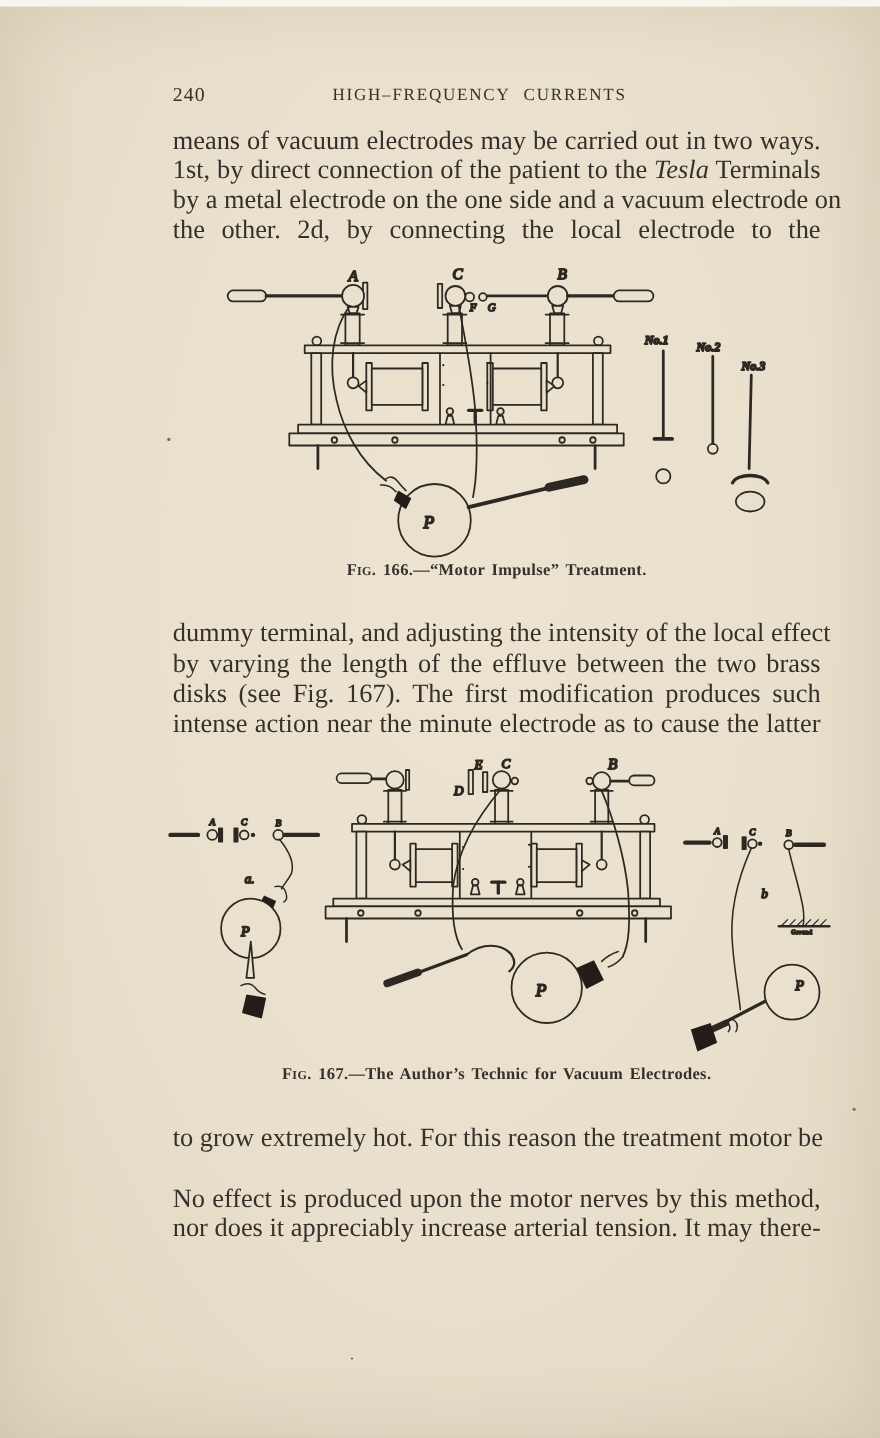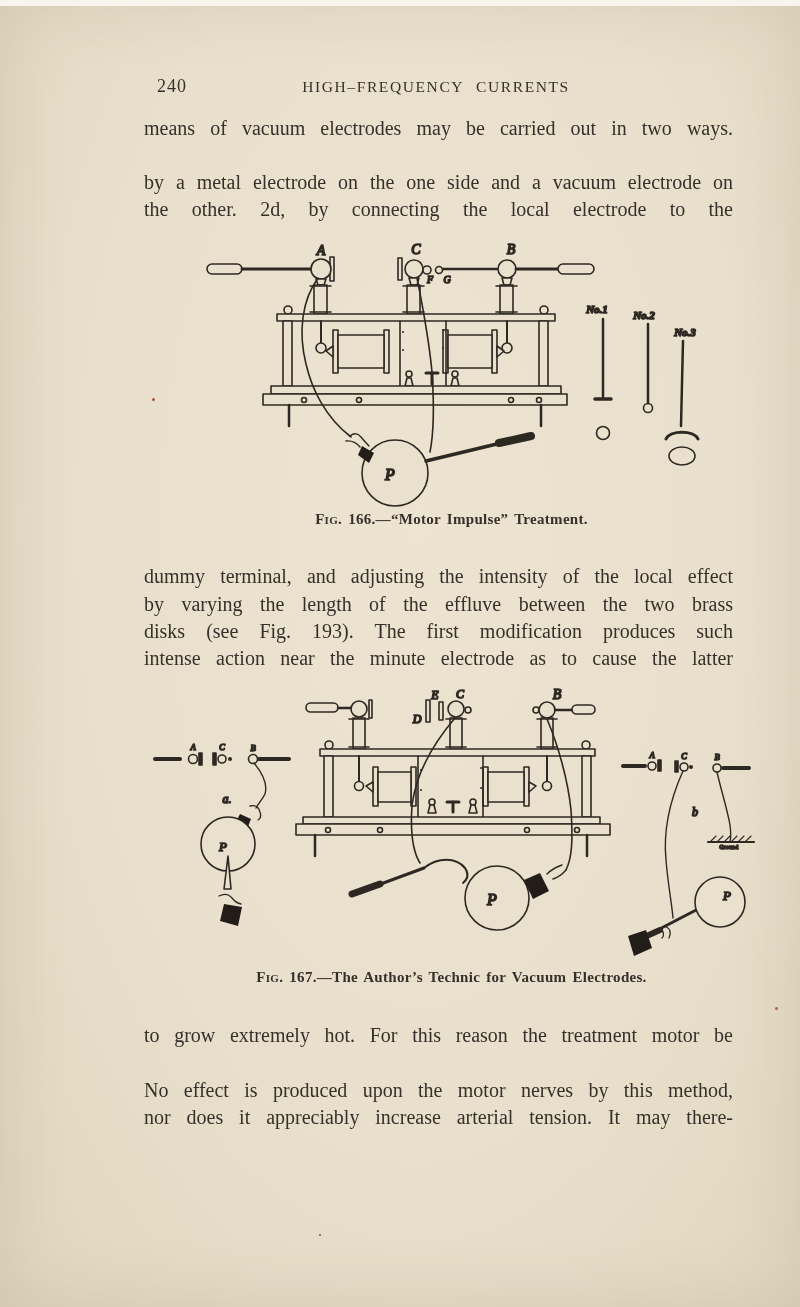--- a/index.html
+++ b/index.html
@@ -7,22 +7,22 @@
     position:relative;width:800px;height:1307px;overflow:hidden;
     background:radial-gradient(ellipse at 52% 40%, #ece4d1 0%, #e8e0cc 55%, #e0d6bf 100%);
     font-family:"Liberation Serif","DejaVu Serif",serif;color:#37302a;
     box-shadow:inset 0 0 70px rgba(110,92,62,.14);
   }
   .top-edge{position:absolute;left:0;top:0;width:800px;height:6px;background:#f7f5ee;}
   .header{position:absolute;left:0;top:76px;width:800px;height:24px;}
   .pagenum{position:absolute;left:157px;top:0;font-size:18px;letter-spacing:1px;}
   .runtitle{position:absolute;left:0;top:2px;width:800px;text-align:center;
     font-size:15.5px;letter-spacing:1.6px;word-spacing:7px;padding-left:36px;}
-  .line{position:absolute;left:144px;width:589px;height:28px;line-height:28px;
-    font-size:20px;text-align:justify;text-align-last:justify;white-space:nowrap;}
+  .line{position:absolute;left:157px;width:589px;height:28px;line-height:28px;
+    font-size:24px;text-align:justify;text-align-last:justify;white-space:nowrap;}
   .caption{position:absolute;left:107px;width:689px;text-align:center;
     font-size:15px;letter-spacing:.3px;word-spacing:2px;font-weight:bold;}
   .figlabel{font-variant:small-caps;}
   svg{position:absolute;left:0;overflow:visible;}
   svg text{font-family:"Liberation Serif","DejaVu Serif",serif;font-style:italic;fill:#2c2620;}
   .flabel{font-size:14px;}
   .flabel-sm{font-size:10px;}
   .flabel-no{font-size:11px;font-weight:bold;font-style:italic;}
   .flabel-p{font-size:16px;}
   .flabel-tiny{font-size:8.5px;}
@@ -34,20 +34,21 @@
 
 <div class="page">
   <div class="top-edge"></div>
 
   <div class="header">
     <span class="pagenum">240</span>
     <span class="runtitle">HIGH–FREQUENCY CURRENTS</span>
   </div>
 
   <div class="line" style="top:114px">means of vacuum electrodes may be carried out in two ways.</div>
+  <div class="line" style="top:141px"><span>1st, by direct connection of the patient to the </span><i>Tesla</i><span> Terminals</span></div>
   <div class="line" style="top:168px">by a metal electrode on the one side and a vacuum electrode on</div>
   <div class="line" style="top:195px">the other.  2d, by connecting the local electrode to the</div>
 
   <svg style="top:240px" width="800" height="270" viewBox="0 0 800 270" stroke="#2e2822" fill="none" stroke-width="1.6" stroke-linecap="round" stroke-linejoin="round">
 
     <rect x="207" y="24" width="35" height="10" rx="5" fill="#e9e1cd"></rect>
     <line x1="242" y1="29" x2="310" y2="29" stroke-width="3"></line>
 
     <rect x="330" y="17" width="4" height="24" fill="#e9e1cd"></rect>
     <circle cx="321" cy="29" r="10" fill="#e9e1cd"></circle>
@@ -147,21 +148,21 @@
     <text class="flabel-no" x="597" y="73" text-anchor="middle">No.1</text>
     <text class="flabel-no" x="644" y="79" text-anchor="middle">No.2</text>
     <text class="flabel-no" x="685" y="96" text-anchor="middle">No.3</text>
     <text class="flabel-p" x="390" y="240" text-anchor="middle">P</text>
   </svg>
 
   <div class="caption" style="top:511px"><span class="figlabel">Fig. 166.</span><span>—</span><span>“Motor Impulse” Treatment.</span></div>
 
   <div class="line" style="top:562px">dummy terminal, and adjusting the intensity of the local effect</div>
   <div class="line" style="top:590px">by varying the length of the effluve between the two brass</div>
-  <div class="line" style="top:617px">disks (see Fig. 193).  The first modification produces such</div>
+  <div class="line" style="top:617px">disks (see Fig. 167).  The first modification produces such</div>
   <div class="line" style="top:644px">intense action near the minute electrode as to cause the latter</div>
 
   <svg style="top:690px" width="800" height="285" viewBox="0 0 800 285" stroke="#2e2822" fill="none" stroke-width="1.6" stroke-linecap="round" stroke-linejoin="round">
 
     <rect x="306" y="13" width="32" height="9" rx="4.5" fill="#e9e1cd"></rect>
     <line x1="338" y1="18" x2="352" y2="18" stroke-width="2.5"></line>
     <circle cx="359" cy="19" r="8" fill="#e9e1cd"></circle>
     <rect x="369" y="10" width="3" height="18" fill="#e9e1cd"></rect>
     <rect x="426" y="10" width="4" height="22" fill="#e9e1cd"></rect>
     <rect x="439" y="12" width="4" height="18" fill="#e9e1cd"></rect>

